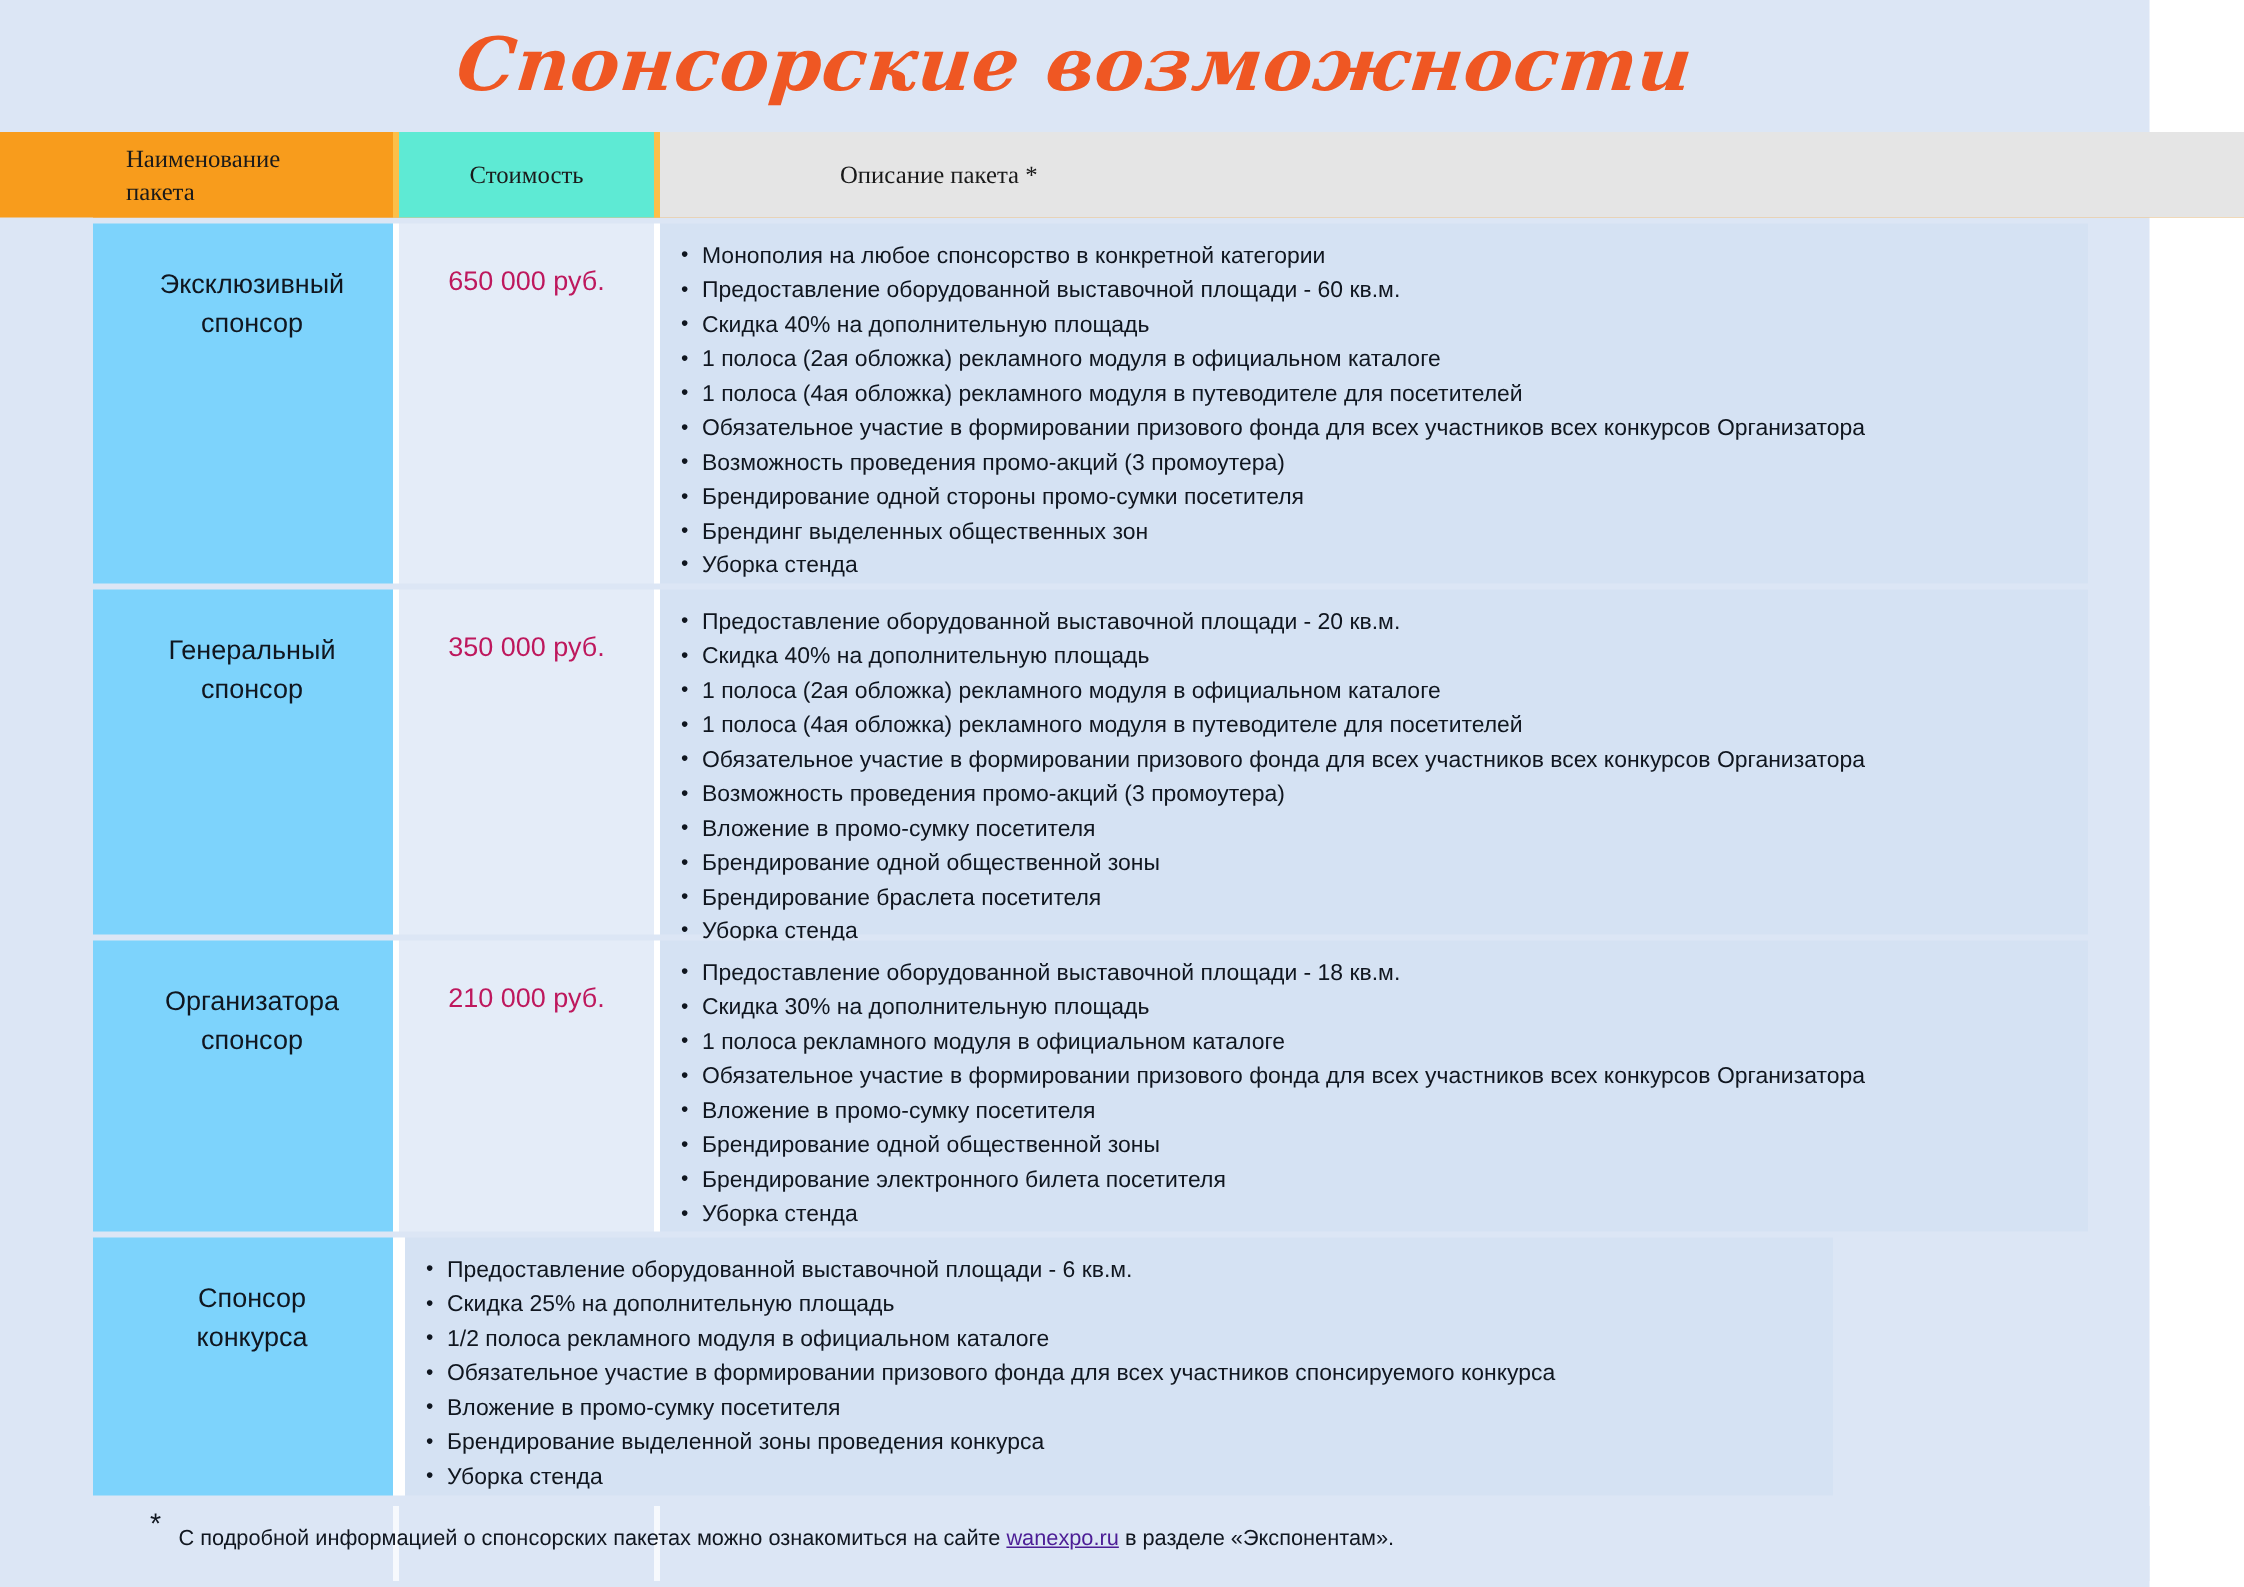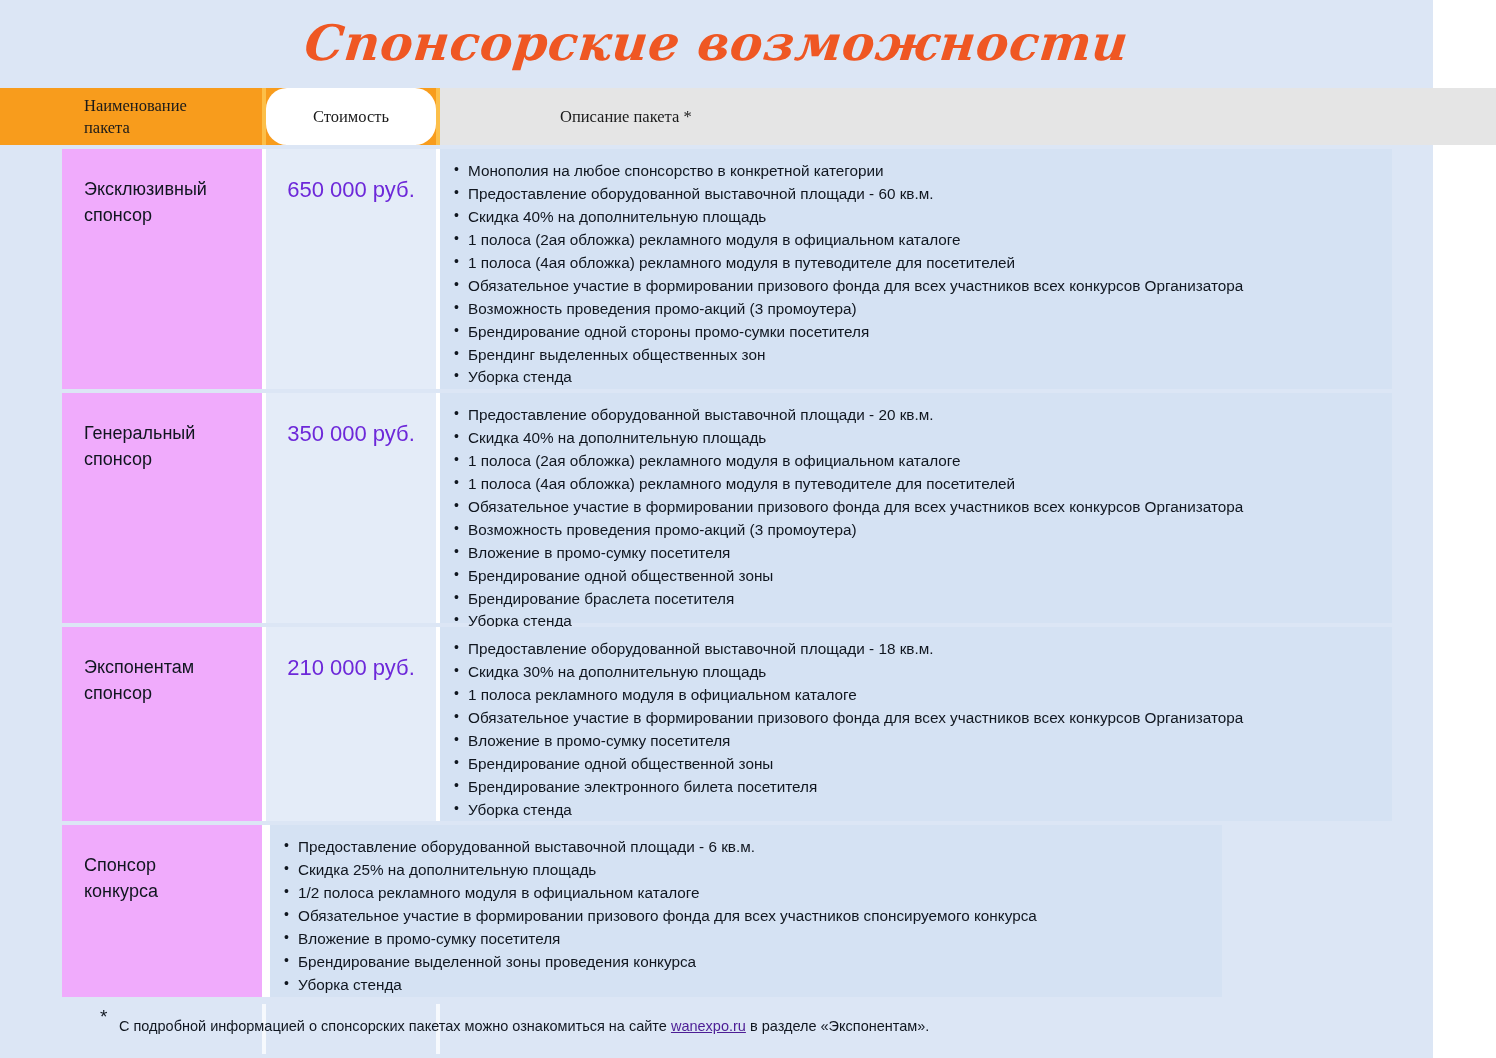--- a/index.html
+++ b/index.html
@@ -69,23 +69,22 @@
     line-height: 1.28;
   }
   .hdr-name {
     left: 62px; width: 200px;
     background: #f89c1c;
     padding-left: 22px;
     justify-content: flex-start;
   }
   .hdr-price {
     left: 266px; width: 170px;
-    background: #ffffff;
+    background: #5eead4;
     justify-content: center;
-    border-radius: 21px;
   }
   .hdr-desc {
     left: 440px; width: 1056px;
     background: #e5e5e5;
     justify-content: flex-start;
     padding-left: 120px;
   }
   .hdr-gap-1 { position:absolute; left:262px; top:0; width:4px; height:57px; background:#fcbf49; }
   .hdr-gap-2 { position:absolute; left:436px; top:0; width:4px; height:57px; background:#fcbf49; }
 
@@ -102,44 +101,45 @@
     margin-bottom: 4px;
   }
   .row:after { content:""; display:block; clear:both; }
 
   .cell {
     float: left;
     min-height: 100%;
   }
   .c-name {
     width: 200px;
-    background: #f0abfc;
+    background: #7dd3fc;
     padding: 28px 10px 10px 22px;
+    text-align: center;
   }
   .c-gap { width: 4px; background: #ffffff; }
   .c-price {
     width: 170px;
     background: #e4ecf8;
     padding: 28px 8px 10px 8px;
     text-align: center;
   }
   .c-desc {
     width: 952px;
     background: #d5e2f3;
     padding: 11px 10px 12px 14px;
   }
 
   .pkg-name {
     font-size: 18px;
     color: #10161f;
     line-height: 1.42;
   }
   .price {
-    font-size: 22px;
-    color: #6d28d9;
+    font-size: 18px;
+    color: #be185d;
     white-space: nowrap;
   }
 
   ul.feat {
     list-style: none;
     margin: 0;
     padding: 0;
   }
   ul.feat li {
     position: relative;
@@ -272,21 +272,21 @@
           <li>Брендирование одной общественной зоны</li>
           <li>Брендирование браслета посетителя</li>
           <li>Уборка стенда</li>
         </ul>
       </div>
     </div>
 
     <div class="row row-h3">
       <div class="cell c-name">
         <div class="pkg-name">
-          <span>Экспонентам</span><br>
+          <span>Организатора</span><br>
           <span>спонсор</span>
         </div>
       </div>
       <div class="cell c-gap"></div>
       <div class="cell c-price">
         <div class="price">210 000 руб.</div>
       </div>
       <div class="cell c-gap"></div>
       <div class="cell c-desc">
         <ul class="feat">

